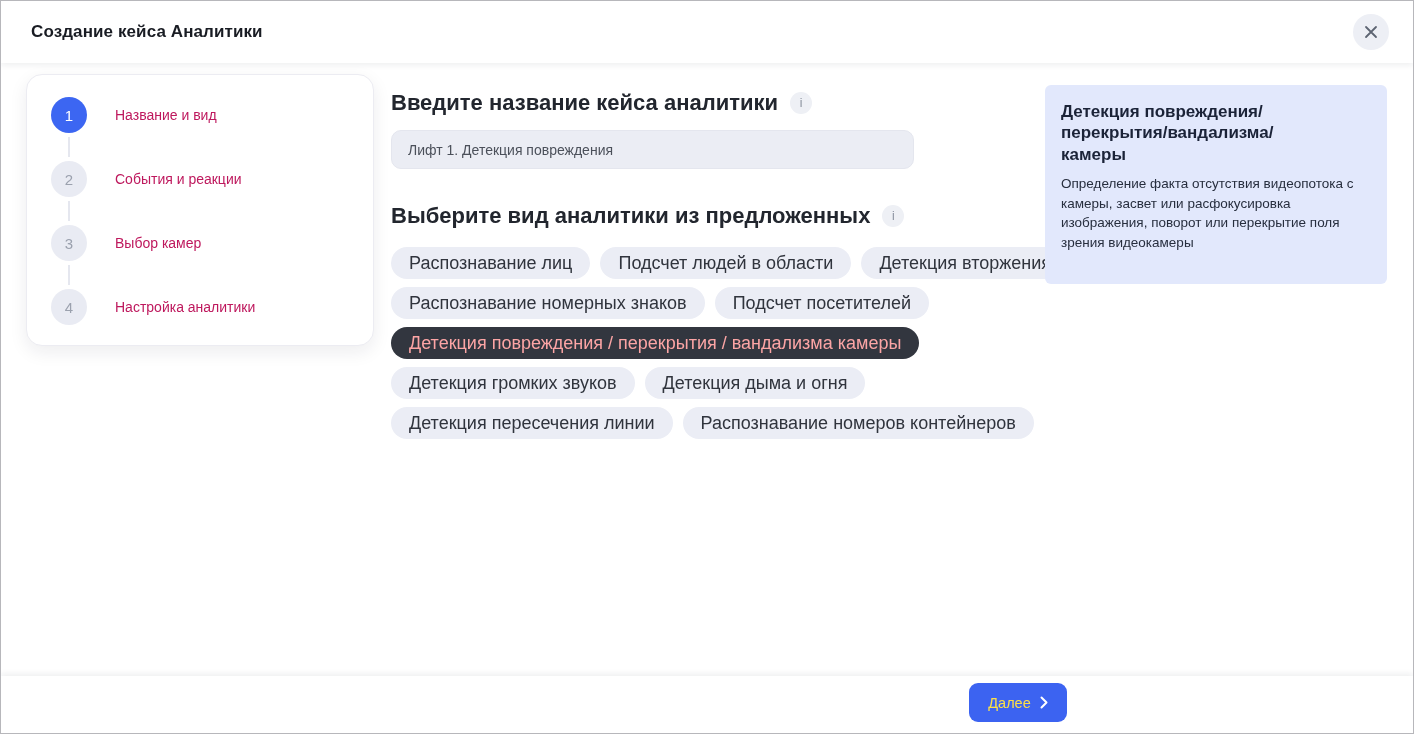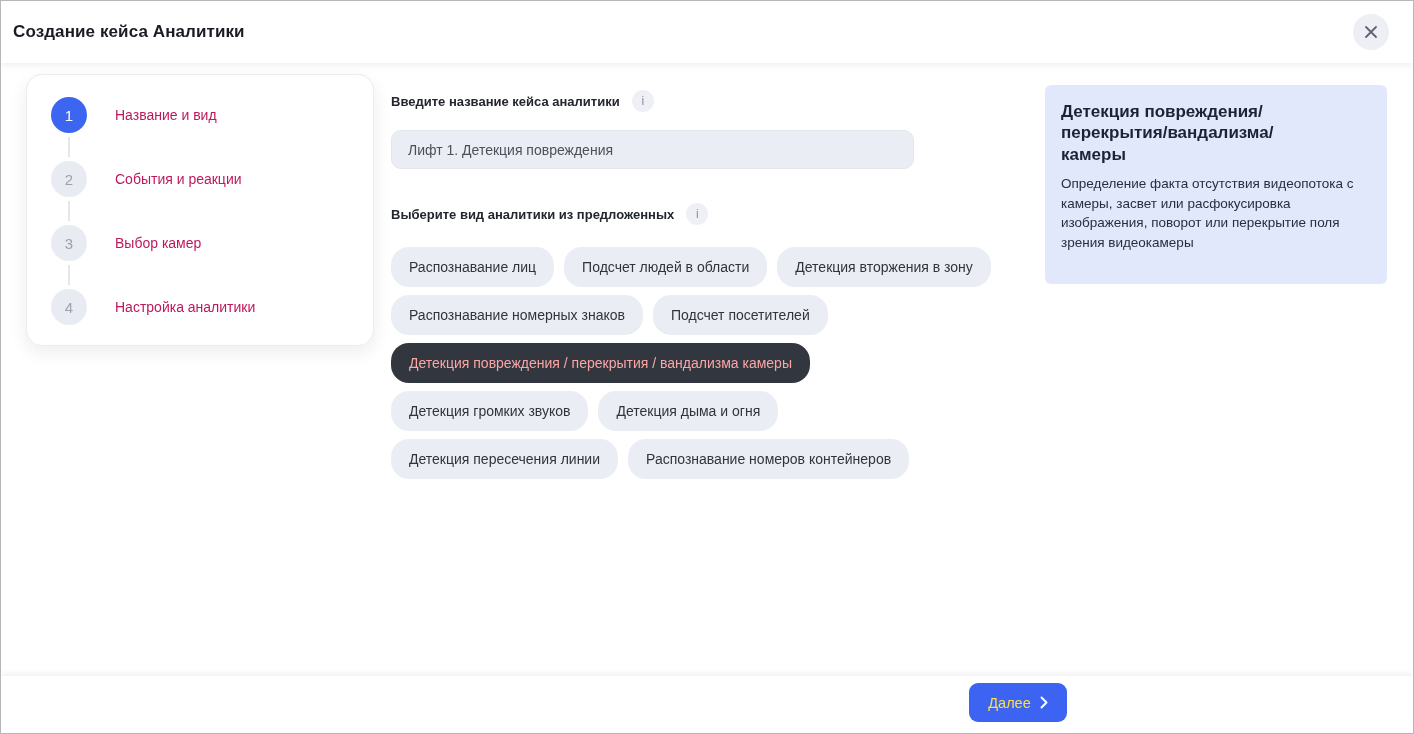--- a/index.html
+++ b/index.html
@@ -12,21 +12,21 @@
     background: #ffffff;
     border: 1px solid #b7b7bb;
     overflow: hidden;
   }
 
   
   .header {
     position: absolute; left: 0; top: 0; right: 0; height: 62px;
     background: #ffffff;
     display: flex; align-items: center;
-    padding: 0 24px 0 12px;
+    padding: 0 24px 0 30px;
     box-shadow: 0 2px 6px rgba(30,34,45,0.08);
     z-index: 5;
   }
   .header-title { font-size: 17px; font-weight: bold; color: #191c23; letter-spacing: .1px; }
   .close-btn {
     margin-left: auto;
     width: 36px; height: 36px; border-radius: 50%;
     background: #edeff5; border: none; cursor: pointer;
     display: flex; align-items: center; justify-content: center;
   }
@@ -57,21 +57,21 @@
   .step.active .step-num { background: #3c66f2; color: #ffffff; }
   .step-label { font-size: 14px; color: #be185d; }
 
   
   .field-heading {
     position: absolute; left: 390px;
     display: flex; align-items: center; gap: 12px;
   }
   .field-heading.first { top: 89px; }
   .field-heading.second { top: 202px; }
-  .field-heading h2 { font-size: 13px; font-weight: bold; color: #22262e; }
+  .field-heading h2 { font-size: 22px; font-weight: bold; color: #22262e; }
   .info-badge {
     width: 22px; height: 22px; border-radius: 50%;
     background: #eef0f5; color: #8a919e;
     display: flex; align-items: center; justify-content: center;
     font-size: 12px; font-style: normal; cursor: pointer;
   }
 
   .name-input {
     position: absolute; left: 390px; top: 129px;
     width: 523px; height: 39px;
@@ -82,24 +82,24 @@
     font-family: inherit; font-size: 14px; color: #4b505a;
     outline: none;
   }
 
   .chips-area {
     position: absolute; left: 390px; top: 246px; width: 648px;
     display: flex; flex-direction: column; gap: 8px;
   }
   .chip-row { display: flex; gap: 10px; }
   .chip {
-    height: 40px; border-radius: 18px;
+    height: 32px; border-radius: 18px;
     background: #ebedf5; border: none;
     padding: 0 18px;
-    font-family: inherit; font-size: 14px; color: #30343d;
+    font-family: inherit; font-size: 18px; color: #30343d;
     white-space: nowrap; cursor: pointer;
     display: flex; align-items: center;
   }
   .chip.selected { background: #32363f; color: #fca5a5; }
 
   
   .info-panel {
     position: absolute; left: 1044px; top: 84px; width: 342px;
     background: #e2e8fc;
     border-radius: 6px;

